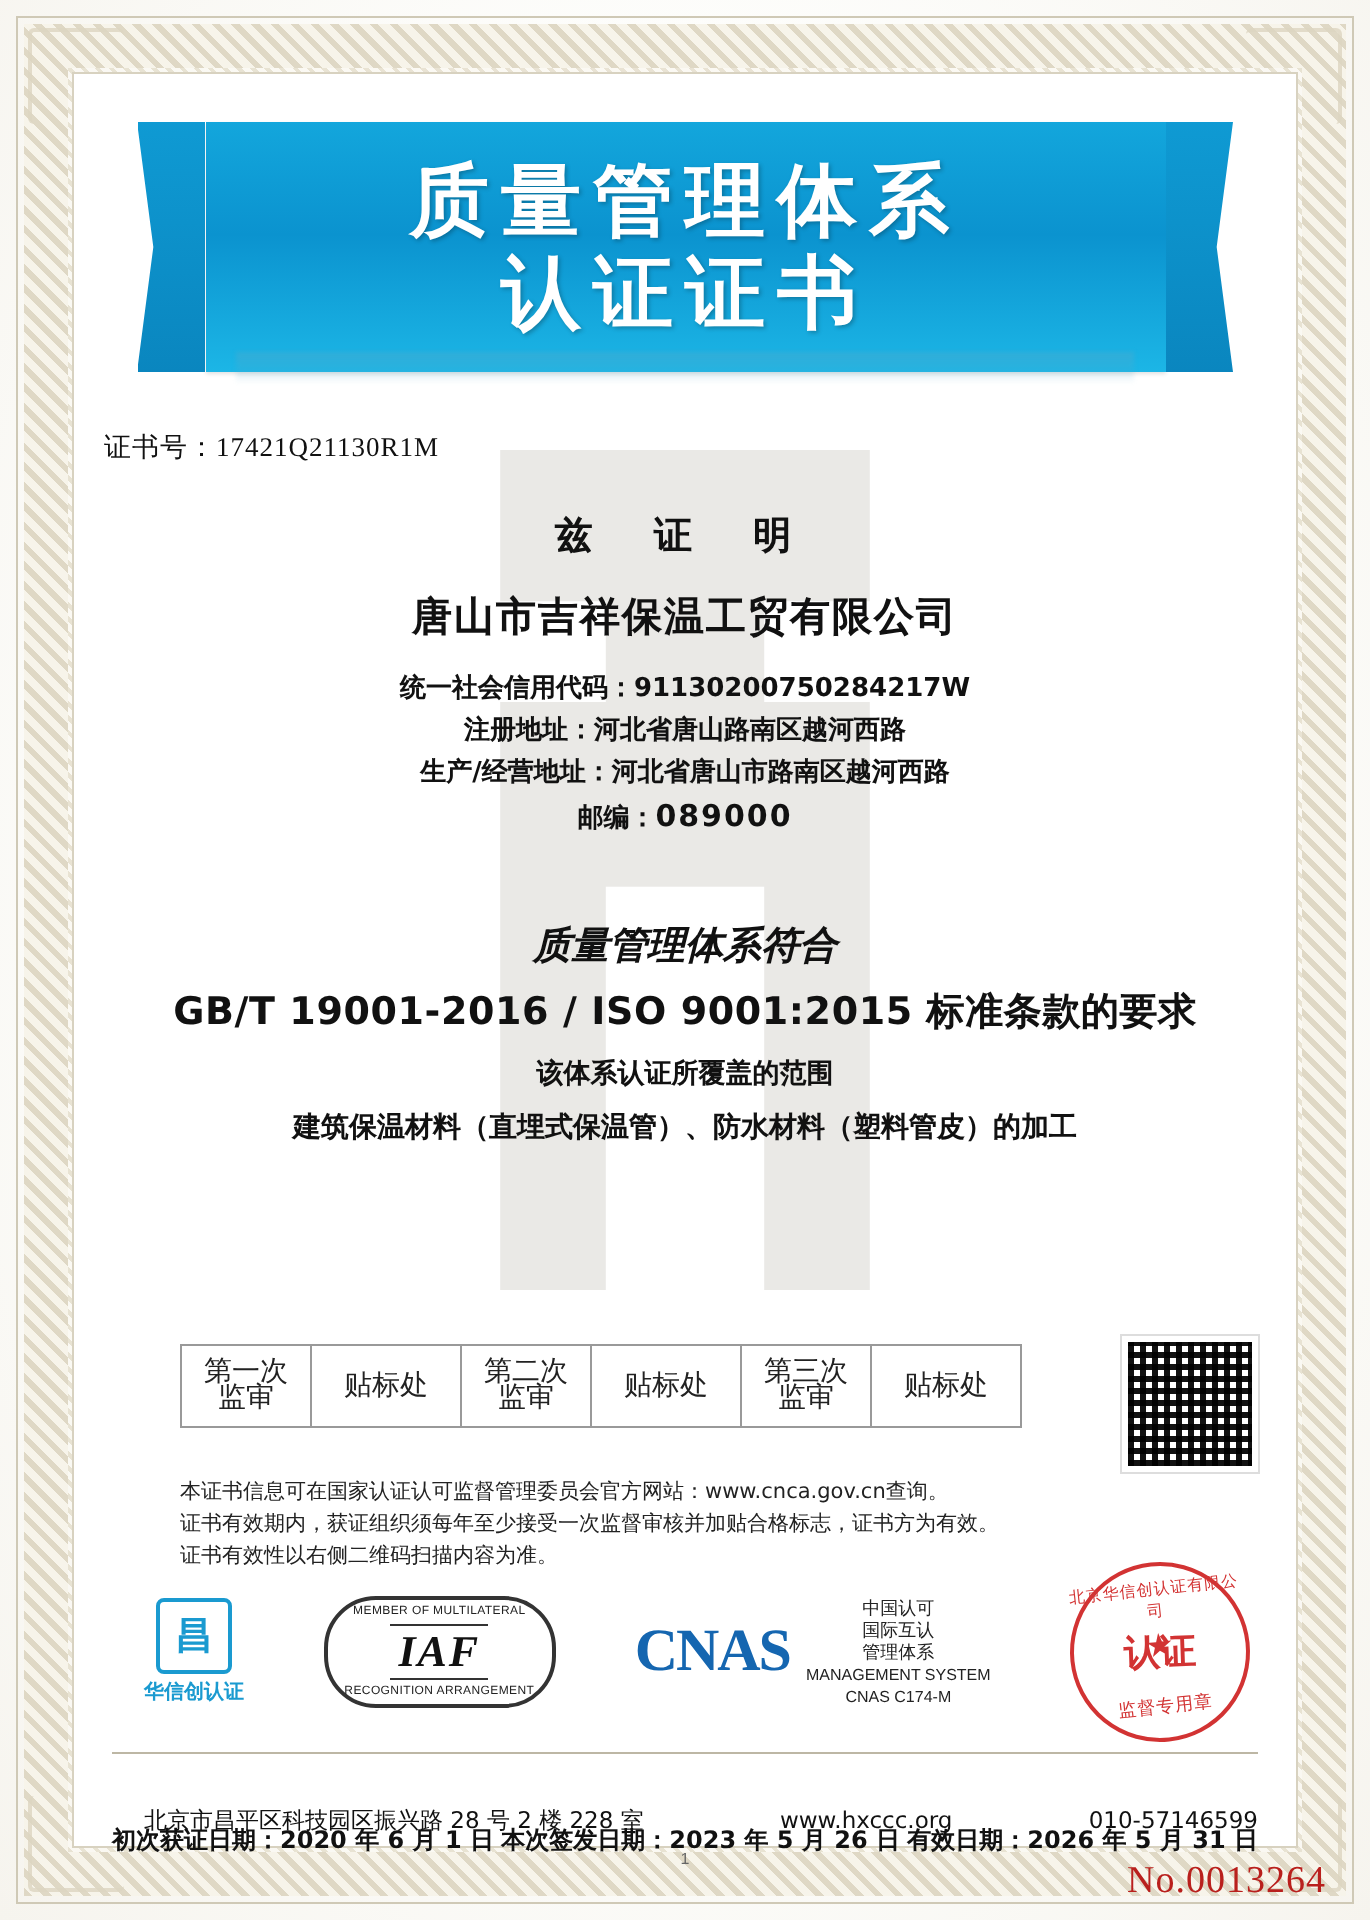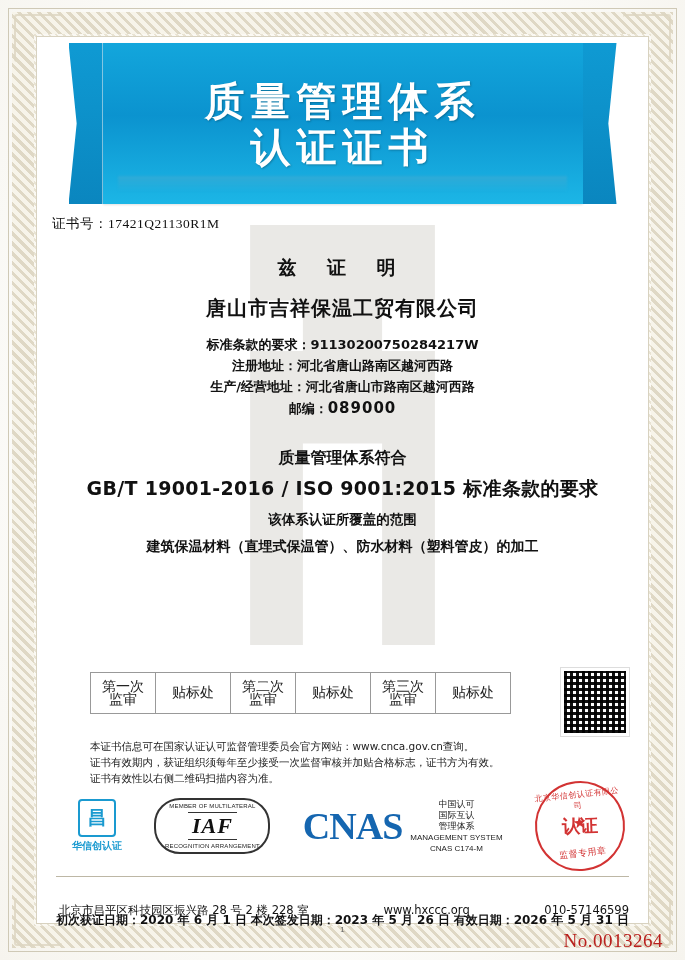--- a/index.html
+++ b/index.html
@@ -62,21 +62,21 @@
       22% 30%, 38% 30%, 38% 18%, 22% 18%);
   }
 
   
   .banner-wrap{
     position:absolute;left:0;right:0;top:56px;height:135px;
     display:flex;align-items:center;justify-content:center;
   }
   .banner{
     position:relative;
-    width:480px;height:161px;
+    width:480px;height:125px;
     background:linear-gradient(180deg,#13a6dc 0%,#0b93cf 45%,#1cb6e6 100%);
     display:flex;flex-direction:column;align-items:center;justify-content:center;
     box-shadow:0 1px 2px rgba(0,0,0,.12);
   }
   .banner:before, .banner:after{
     content:"";position:absolute;top:0;bottom:0;width:34px;
     background:linear-gradient(180deg,#0f9ad3,#0a86bf);
   }
   .banner:before{left:-34px;clip-path:polygon(0 0,100% 0,100% 100%,0 100%,24% 50%);}
   .banner:after{right:-34px;clip-path:polygon(0 0,100% 0,76% 50%,100% 100%,0 100%);}
@@ -118,21 +118,21 @@
     font-size:20px;font-weight:bold;letter-spacing:1px;margin-bottom:12px;
   }
   .meta-line{
     font-size:13px;line-height:21px;font-weight:bold;color:#111;
   }
   .post{
     font-size:13px;font-weight:bold;margin-top:2px;
   }
   .post b{font-size:15px;letter-spacing:1px;}
   .std-intro{
-    margin-top:30px;font-size:16px;font-weight:bold;
+    margin-top:42px;font-size:19px;font-weight:bold;font-style:italic;
   }
   .std{
     margin-top:7px;font-size:19px;font-weight:bold;letter-spacing:.3px;
   }
   .scope-intro{
     margin-top:9px;font-size:13.5px;font-weight:bold;
   }
   .scope{
     margin-top:9px;font-size:14px;font-weight:bold;
   }
@@ -192,21 +192,21 @@
     width:112px;height:52px;border:2px solid #333;border-radius:26px;
     display:flex;align-items:center;justify-content:center;
     position:relative;
   }
   .iaf-main{font-size:22px;font-weight:bold;font-style:italic;letter-spacing:1px;color:#111;
     font-family:"Liberation Serif",serif;border-top:1px solid #333;border-bottom:1px solid #333;padding:0 4px;}
   .iaf-top{position:absolute;top:3px;left:0;right:0;text-align:center;font-size:6px;letter-spacing:.2px;color:#222;}
   .iaf-bot{position:absolute;bottom:3px;left:0;right:0;text-align:center;font-size:6px;letter-spacing:.2px;color:#222;}
   .logo-cnas{display:flex;align-items:center;gap:8px;}
   .cnas-mark{
-    font-size:38px;font-weight:bold;color:#1566b0;letter-spacing:-1px;
+    font-size:30px;font-weight:bold;color:#1566b0;letter-spacing:-1px;
     font-family:"Liberation Serif",serif;
   }
   .cnas-txt{font-size:8px;line-height:11px;color:#222;text-align:center;}
   .cnas-txt .cn{font-size:9px;}
   .seal{
     width:86px;height:86px;border-radius:50%;
     border:2.5px solid #cf2222;
     display:flex;align-items:center;justify-content:center;
     position:relative;opacity:.92;
     transform:rotate(-6deg);
@@ -230,21 +230,21 @@
     position:absolute;left:56px;right:56px;top:876px;
     border-top:1px solid #bdb7a5;
   }
   .footer-dates{
     position:absolute;left:56px;right:56px;top:912px;
     display:flex;justify-content:space-between;
     font-size:12px;font-weight:bold;color:#111;
     font-family:"DejaVu Sans","Liberation Sans",sans-serif;
   }
   .footer-addr{
-    position:absolute;left:59px;right:56px;top:903px;
+    position:absolute;left:72px;right:56px;top:903px;
     display:flex;justify-content:space-between;
     font-size:11.5px;color:#111;
     font-family:"DejaVu Sans","Liberation Sans",sans-serif;
   }
   .page-no{
     position:absolute;left:0;right:0;top:925px;text-align:center;
     font-size:8px;color:#666;
   }
   .serial{
     position:absolute;right:22px;bottom:8px;
@@ -278,21 +278,21 @@
   <div class="banner-shadow"></div>
 
   <div class="content">
     <div class="cert-no">
       <span>证书号：</span><span>17421Q21130R1M</span>
     </div>
 
     <div class="hereby">兹 证 明</div>
     <div class="company">唐山市吉祥保温工贸有限公司</div>
 
-    <div class="meta-line">标准条款的要求：91130200750284217W</div>
+    <div class="meta-line">统一社会信用代码：91130200750284217W</div>
     <div class="meta-line">注册地址：河北省唐山路南区越河西路</div>
     <div class="meta-line">生产/经营地址：河北省唐山市路南区越河西路</div>
     <div class="post">
       <span>邮编：</span><b>089000</b>
     </div>
 
     <div class="std-intro">质量管理体系符合</div>
     <div class="std">GB/T 19001-2016 / ISO 9001:2015 标准条款的要求</div>
     <div class="scope-intro">该体系认证所覆盖的范围</div>
     <div class="scope">建筑保温材料（直埋式保温管）、防水材料（塑料管皮）的加工</div>

